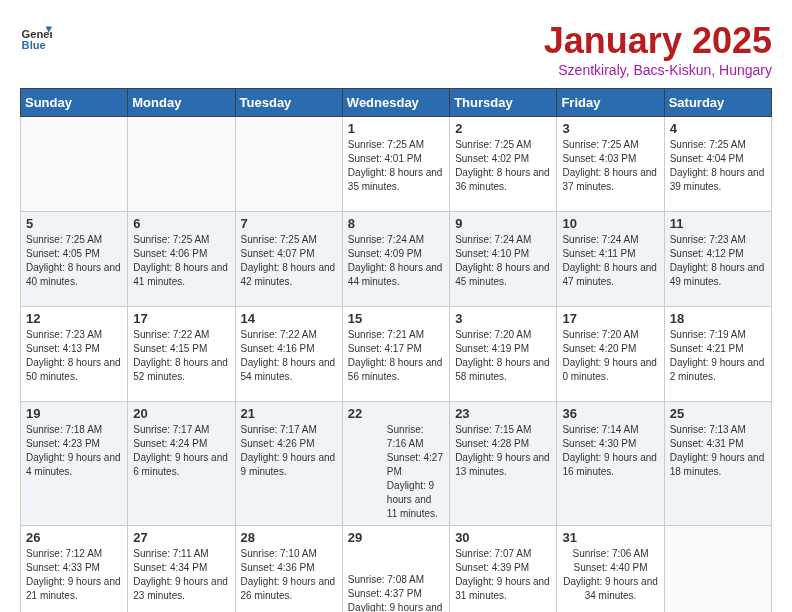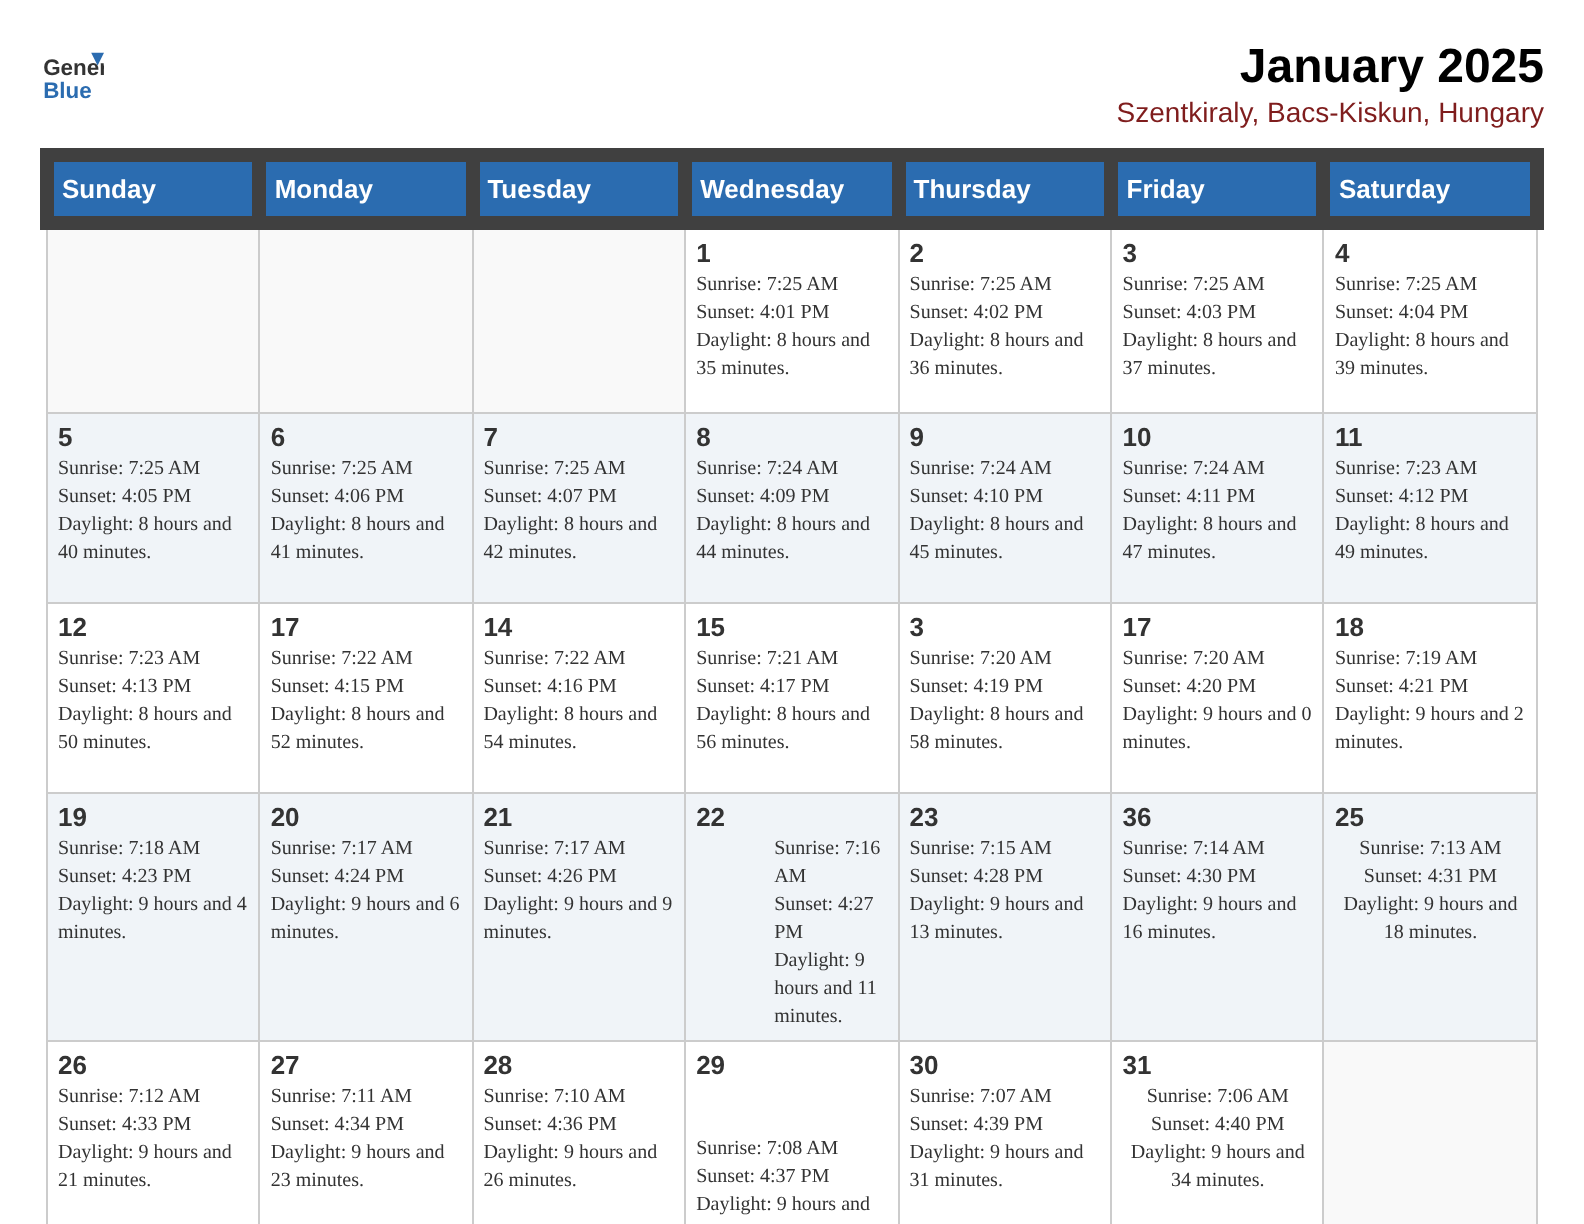--- a/index.html
+++ b/index.html
@@ -22,41 +22,41 @@
       gap: 4px;
     }
     .logo-icon {
       width: 32px;
       height: 32px;
     }
     .title-area {
       text-align: right;
     }
     .month-title {
-      font-size: 24px;
+      font-size: 36px;
       font-weight: bold;
-      color: #000000;
+      color: #b91c1c;
     }
     .subtitle {
       font-size: 14px;
-      color: #7f1d1d;
+      color: #a21caf;
     }
     .calendar {
       width: 100%;
       border-collapse: collapse;
       border: 1px solid #ccc;
     }
     .calendar th {
       background-color: #2b6cb0;
       color: white;
       font-size: 13px;
       font-weight: bold;
       padding: 6px 4px;
       text-align: left;
-      border: 7px solid #404040;
+      border: 1px solid #404040;
     }
     .calendar td {
       vertical-align: top;
       border: 1px solid #ccc;
       padding: 4px 5px;
       width: 107px;
       height: 95px;
       font-size: 10.5px;
       color: #333;
       background: #fff;
@@ -66,21 +66,20 @@
     }
     .day-number {
       font-size: 13px;
       font-weight: bold;
       margin-bottom: 2px;
     }
     .day-info {
       font-size: 10px;
       line-height: 1.4;
       color: #333;
-      font-family: Liberation Serif, serif;
     }
     .row-alt td {
       background-color: #f0f4f8;
     }
   </style>
 </head>
 <body>
 
 <div class="header">
   <div class="logo">
@@ -258,21 +257,21 @@
 Daylight: 9 hours and 13 minutes.</div>
         </td>
         <td>
           <div class="day-number">36</div>
           <div class="day-info" style="white-space: pre-line;">Sunrise: 7:14 AM
 Sunset: 4:30 PM
 Daylight: 9 hours and 16 minutes.</div>
         </td>
         <td>
           <div class="day-number">25</div>
-          <div class="day-info" style="white-space: pre-line; text-align: center;">Sunrise: 7:13 AM
+          <div class="day-info" style="white-space: pre-line;">Sunrise: 7:13 AM
 Sunset: 4:31 PM
 Daylight: 9 hours and 18 minutes.</div>
         </td>
       </tr>
       <tr>
         <td>
           <div class="day-number">26</div>
           <div class="day-info" style="white-space: pre-line;">Sunrise: 7:12 AM
 Sunset: 4:33 PM
 Daylight: 9 hours and 21 minutes.</div>

